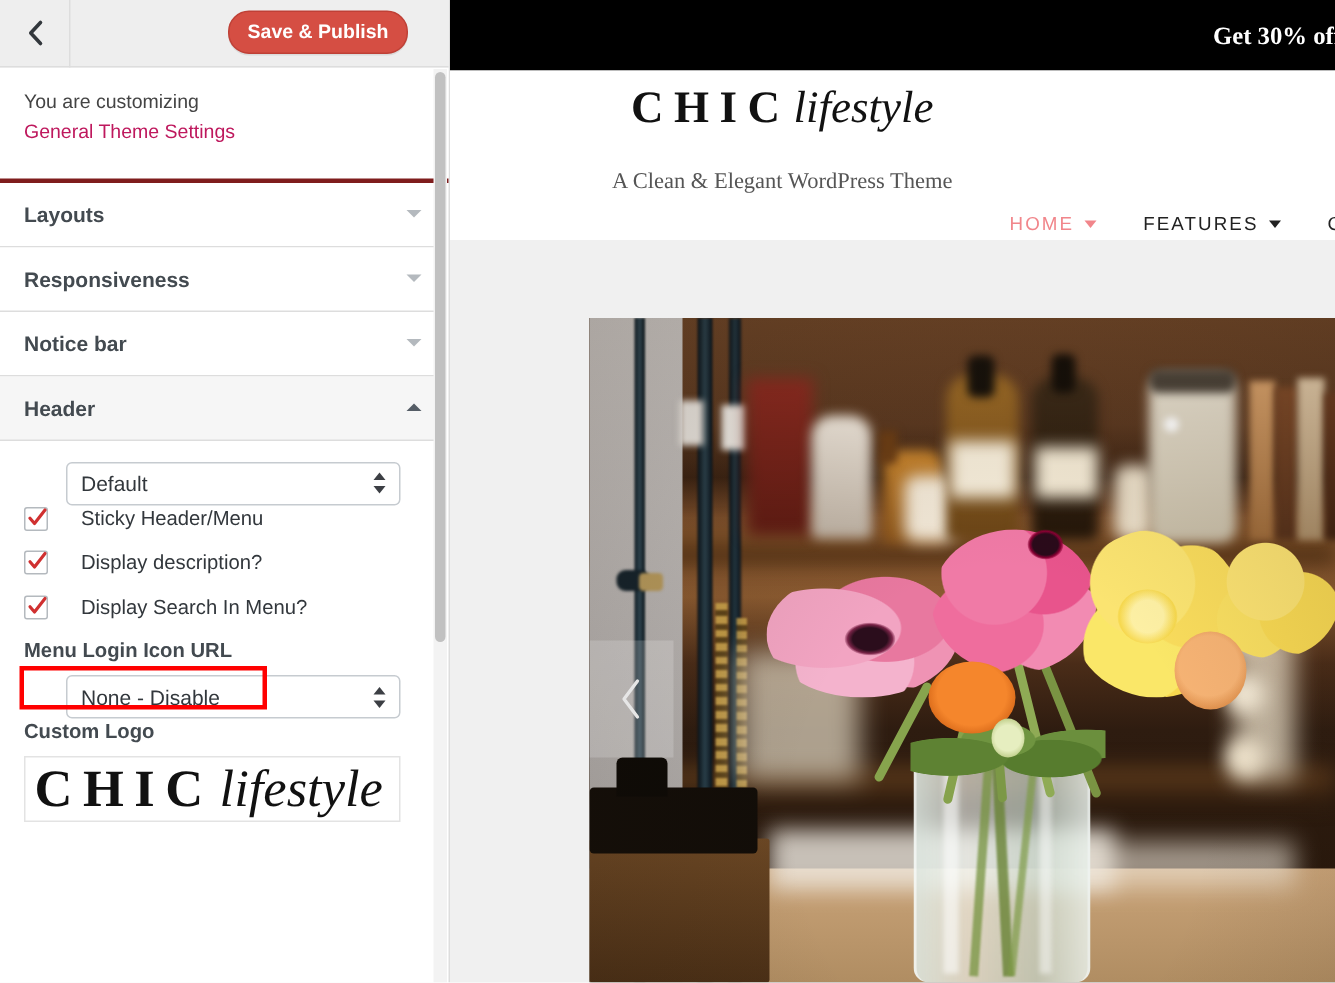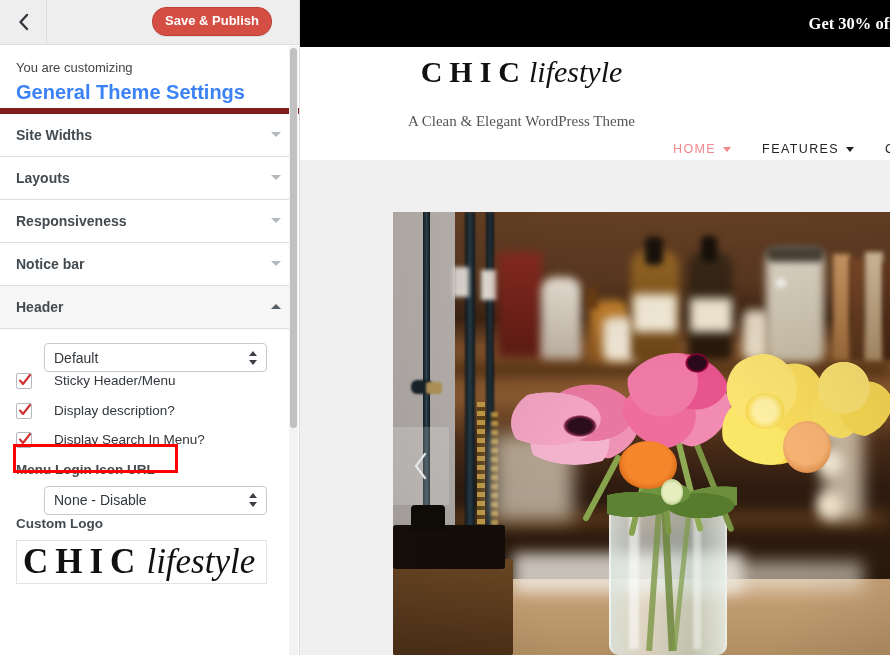--- a/index.html
+++ b/index.html
@@ -41,29 +41,29 @@
     border-radius: 14px;
     color: #fff;
     font-size: 13px; font-weight: bold;
     padding: 6px 12px 7px 12px;
     line-height: 1.1;
     cursor: pointer;
     box-shadow: 0 1px 0 rgba(0,0,0,.08);
     white-space: nowrap;
   }
   .cz-info {
-    padding: 14px 16px 2px 16px;
-    border-bottom: 6px solid #7f1d1d;
+    padding: 14px 16px 22px 16px;
+    border-bottom: 3px solid #7f1d1d;
     background: #fff;
   }
   .cz-info-sub {
     font-size: 13px; color: #444; line-height: 1.4;
   }
   .cz-info-title {
-    font-size: 20px; color: #3b82f6; font-weight: bold;
+    font-size: 13px; color: #be185d; font-weight: normal;
     line-height: 1.35; margin-top: 2px;
   }
 
   
   .panel-list { width: 297px; }
   .panel-row {
     height: 43px;
     border-bottom: 1px solid #ddd;
     display: flex; align-items: center;
     padding: 0 16px;
@@ -291,26 +291,20 @@
       <div class="cz-save">Save &amp; Publish</div>
     </div>
 
     <div class="cz-info">
       <div class="cz-info-sub">You are customizing</div>
       <div class="cz-info-title">General Theme Settings</div>
     </div>
 
     <div class="panel-list">
 
-      <div class="panel-row">
-        <div class="panel-title">Site Widths</div>
-        <div class="panel-arrow down">
-            <i></i>
-          </div>
-      </div>
 
       <div class="panel-row">
         <div class="panel-title">Layouts</div>
         <div class="panel-arrow down">
             <i></i>
           </div>
       </div>
 
       <div class="panel-row">
         <div class="panel-title">Responsiveness</div>

